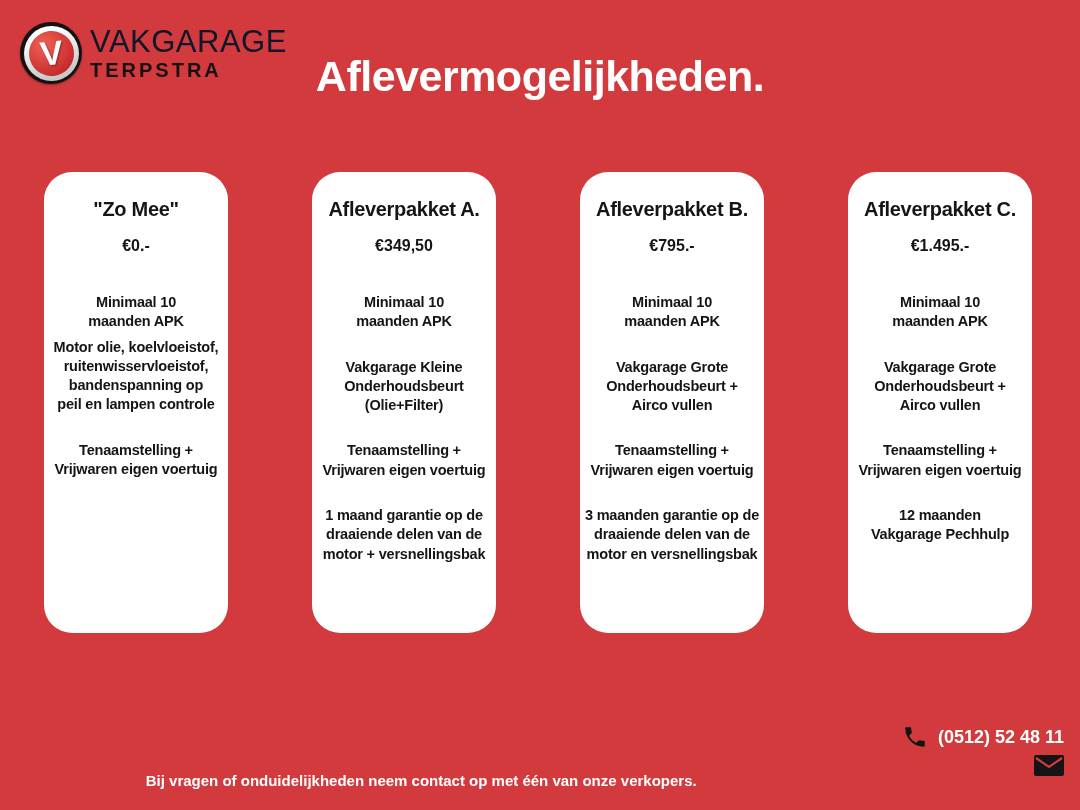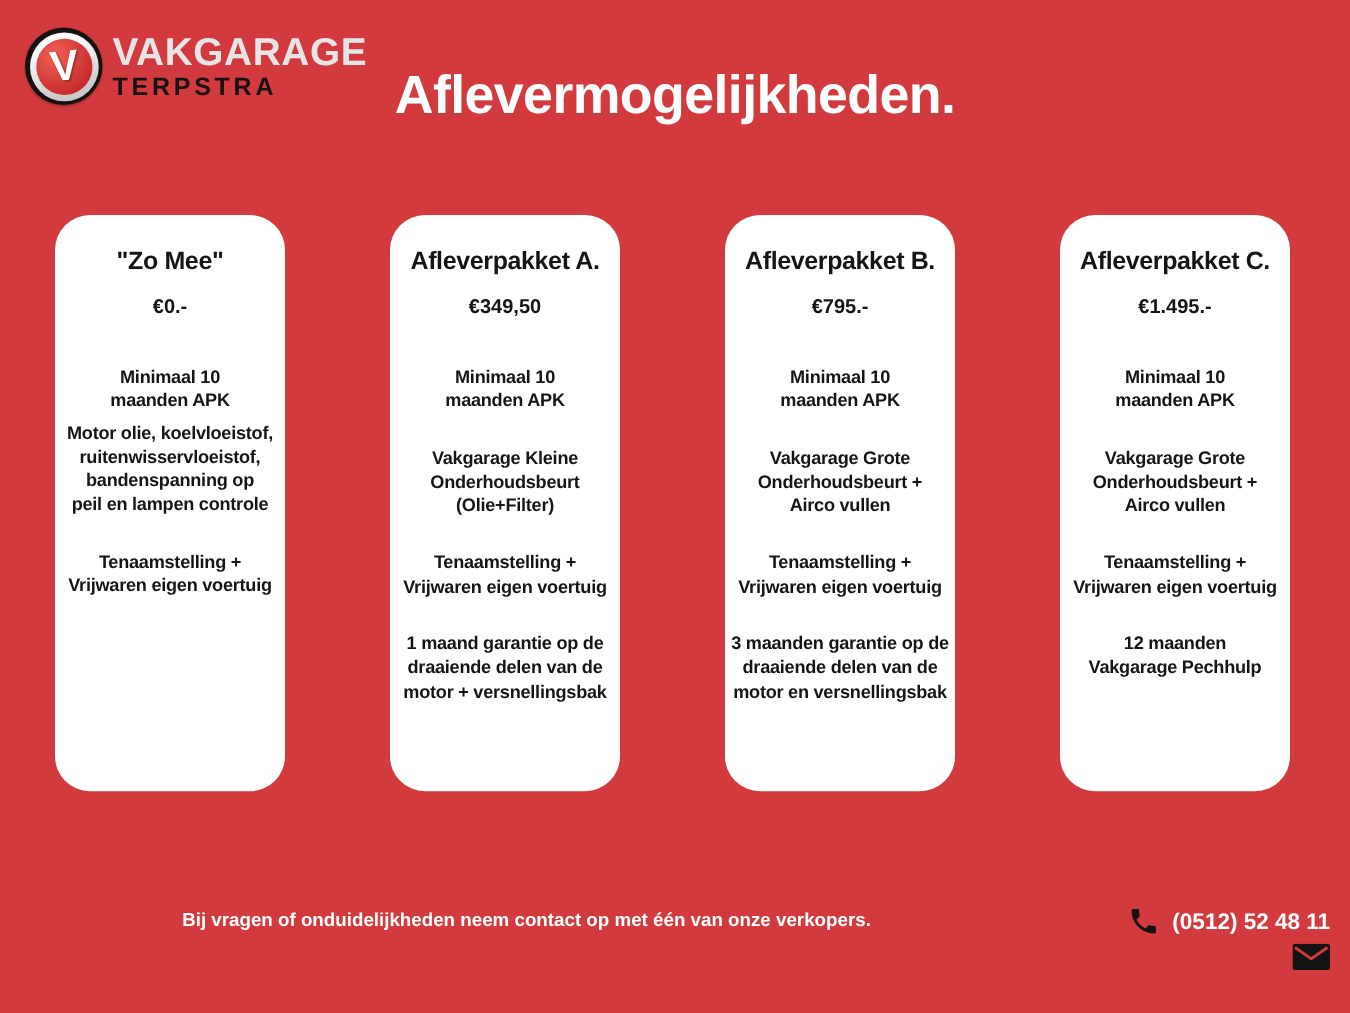--- a/index.html
+++ b/index.html
@@ -29,21 +29,21 @@
   .logo-core {
     width: 45px; height: 45px; border-radius: 50%;
     background: radial-gradient(circle at 35% 28%, #ea5a50 10%, #c62b2b 75%);
     color: #fff; display: flex; align-items: center; justify-content: center;
     font-size: 34px; font-weight: bold;
     text-shadow: 1px 1px 2px rgba(0,0,0,.4);
     transform: rotate(-6deg);
   }
   .brand-block { margin-top: 4px; line-height: 1; }
   .brand-name {
-    color: #e5e5e5; font-weight: bold; font-size: 31px;
+    color: #0f172a; font-weight: normal; font-size: 31px;
     letter-spacing: 0.5px;
   }
   .brand-sub {
     color: #171212; font-weight: bold; font-size: 20px;
     letter-spacing: 3px; margin-top: 3px;
   }
   .page-title {
     position: absolute; top: 52px; left: 0; width: 100%;
     text-align: center;
     color: #ffffff; font-size: 43px; font-weight: bold;
@@ -67,21 +67,21 @@
     font-size: 14.5px; font-weight: bold; line-height: 1.33;
     letter-spacing: -0.2px; white-space: pre-line;
     margin-bottom: 26px;
     text-align: center;
   }
   
   .card-0 .section-1 { margin-top: -20px; }
   .card-0 .section-2 { margin-top: 22px; }
   
   .footer-note {
-    position: absolute; top: 728px; left: 0; width: 78%;
+    position: absolute; top: 772px; left: 0; width: 78%;
     text-align: center;
     color: #ffffff; font-size: 15px; font-weight: bold;
   }
   .contact {
     position: absolute; right: 16px; top: 724px;
     display: flex; flex-direction: column; align-items: flex-end; gap: 5px;
     color: #ffffff; font-weight: bold;
   }
   .contact-row { display: flex; align-items: center; gap: 10px; font-size: 18px; }
   .icon-box { display: flex; align-items: center; }

